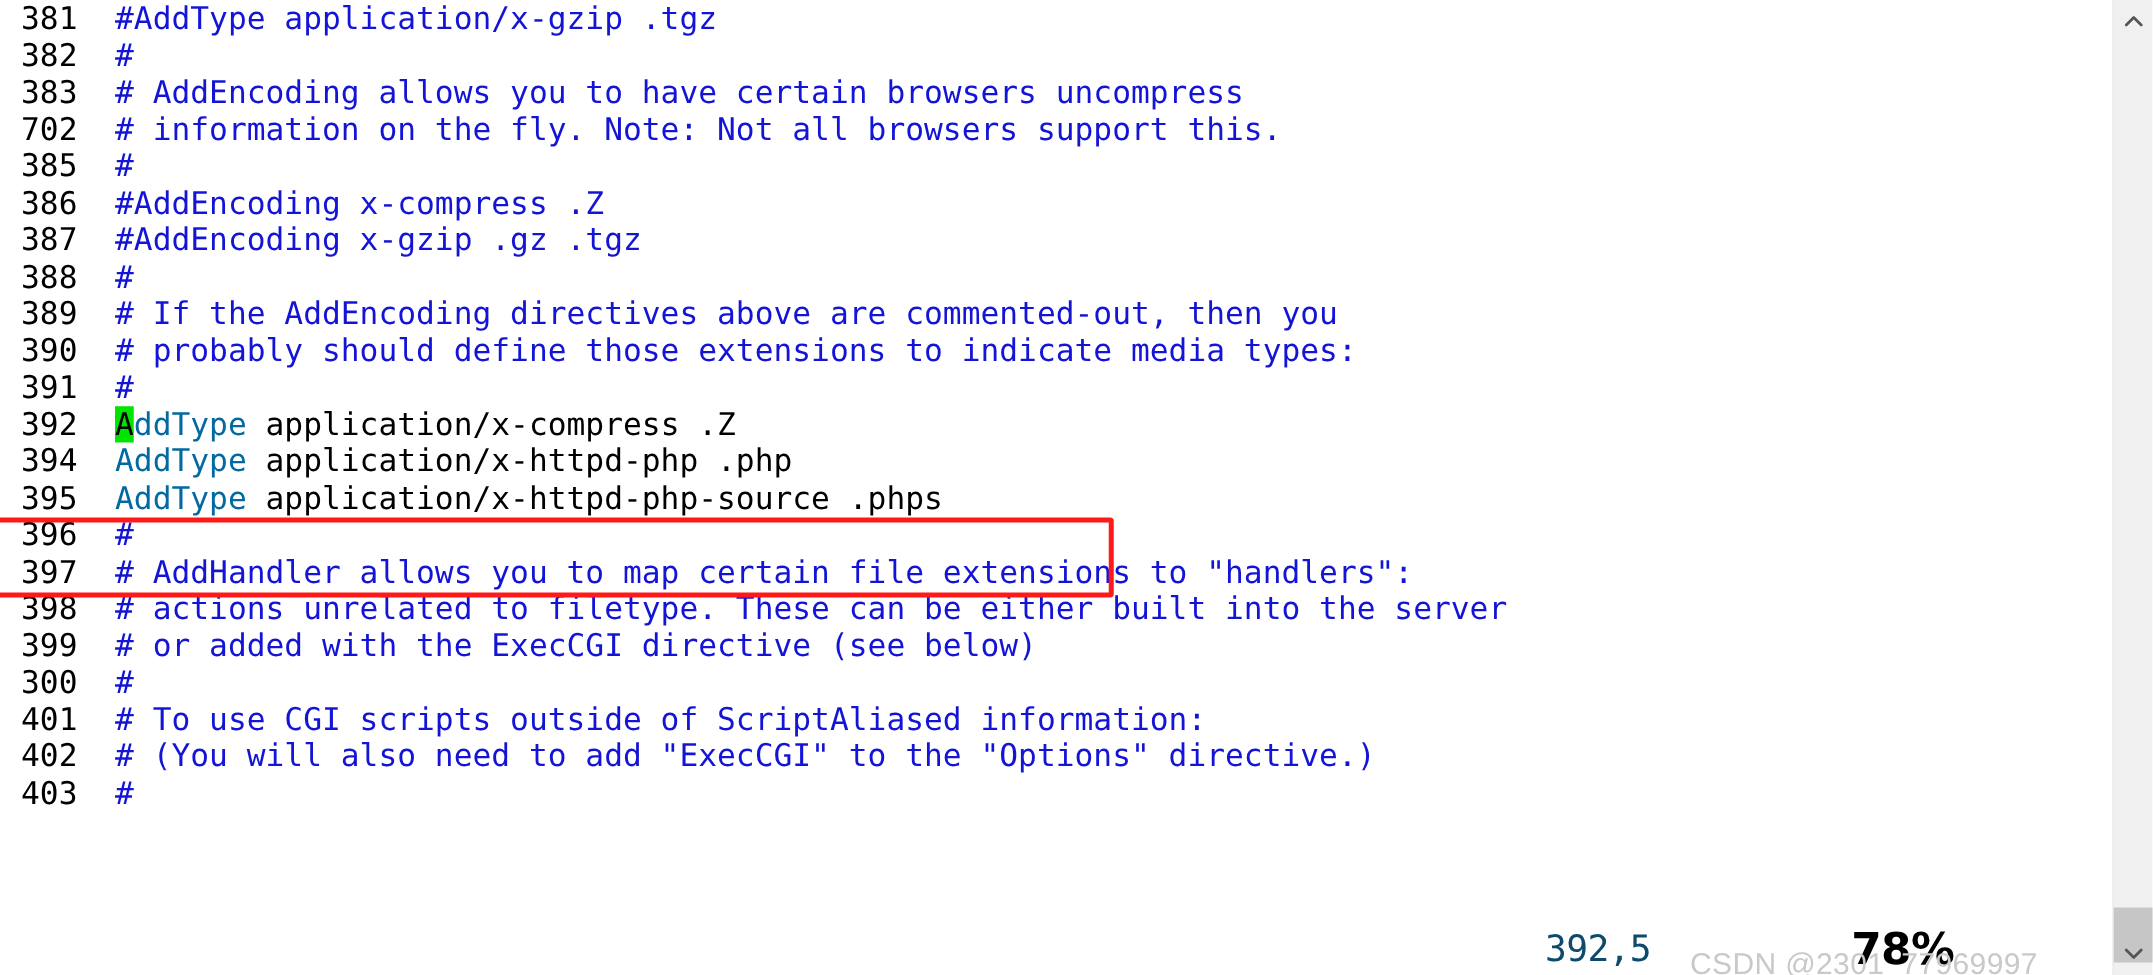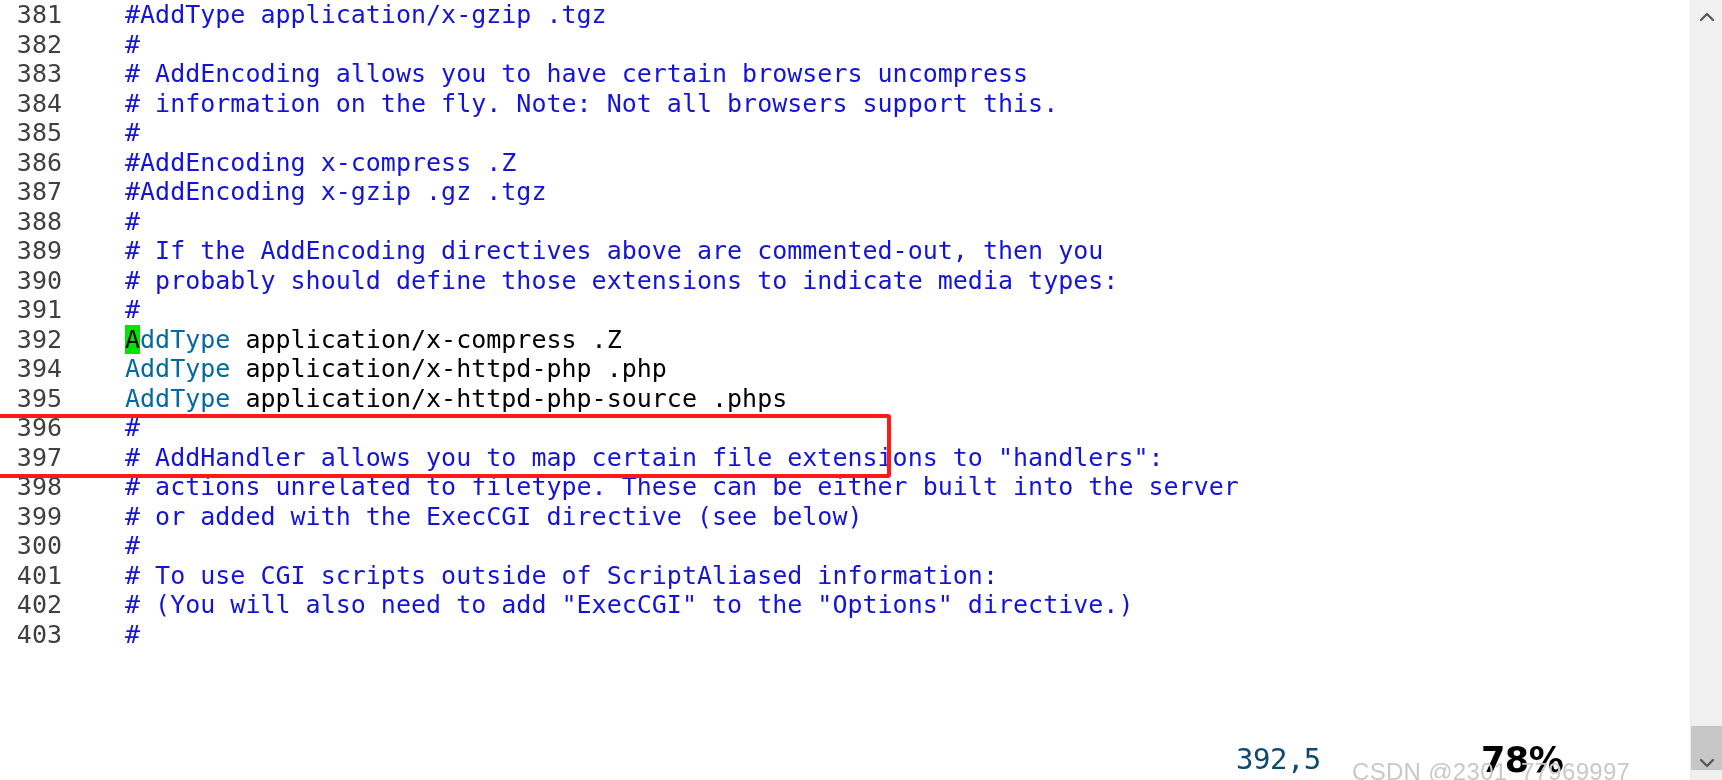--- a/index.html
+++ b/index.html
@@ -31,27 +31,27 @@
     height: 29.5px;
     line-height: 29.5px;
     white-space: pre;
     font-size: 25px;
     letter-spacing: 0px;
   }
   .lnum {
     display: inline-block;
     width: 62px;
     text-align: right;
-    color: #404040;
+    color: #000000;
     font-size: 25px;
     font-family: "DejaVu Sans Mono", "Liberation Mono", monospace;
   }
   .ltext {
     display: inline-block;
-    margin-left: 63px;
+    margin-left: 30px;
     font-size: 25px;
     white-space: pre;
     text-align: center;
   }
   .cm   { color: #1414d6; }         
   .kw   { color: #0369a1; }         
   .tx   { color: #000000; }         
   .cursor {
     background: #00e500;
     color: #000000;
@@ -141,21 +141,21 @@
 </style>
 </head>
 <body>
 
 <div id="app">
 
   <div id="editor">
       <div class="code-line"><span class="lnum">381</span><span class="ltext"><span class="cm">#AddType application/x-gzip .tgz</span></span></div>
       <div class="code-line"><span class="lnum">382</span><span class="ltext"><span class="cm">#</span></span></div>
       <div class="code-line"><span class="lnum">383</span><span class="ltext"><span class="cm"># AddEncoding allows you to have certain browsers uncompress</span></span></div>
-      <div class="code-line"><span class="lnum">384</span><span class="ltext"><span class="cm"># information on the fly. Note: Not all browsers support this.</span></span></div>
+      <div class="code-line"><span class="lnum">702</span><span class="ltext"><span class="cm"># information on the fly. Note: Not all browsers support this.</span></span></div>
       <div class="code-line"><span class="lnum">385</span><span class="ltext"><span class="cm">#</span></span></div>
       <div class="code-line"><span class="lnum">386</span><span class="ltext"><span class="cm">#AddEncoding x-compress .Z</span></span></div>
       <div class="code-line"><span class="lnum">387</span><span class="ltext"><span class="cm">#AddEncoding x-gzip .gz .tgz</span></span></div>
       <div class="code-line"><span class="lnum">388</span><span class="ltext"><span class="cm">#</span></span></div>
       <div class="code-line"><span class="lnum">389</span><span class="ltext"><span class="cm"># If the AddEncoding directives above are commented-out, then you</span></span></div>
       <div class="code-line"><span class="lnum">390</span><span class="ltext"><span class="cm"># probably should define those extensions to indicate media types:</span></span></div>
       <div class="code-line"><span class="lnum">391</span><span class="ltext"><span class="cm">#</span></span></div>
       <div class="code-line"><span class="lnum">392</span><span class="ltext"><span class="kw cursor">A</span><span class="kw">ddType</span><span class="tx"> application/x-compress .Z</span></span></div>
       <div class="code-line"><span class="lnum">394</span><span class="ltext"><span class="kw">AddType</span><span class="tx"> application/x-httpd-php .php</span></span></div>
       <div class="code-line"><span class="lnum">395</span><span class="ltext"><span class="kw">AddType</span><span class="tx"> application/x-httpd-php-source .phps</span></span></div>

